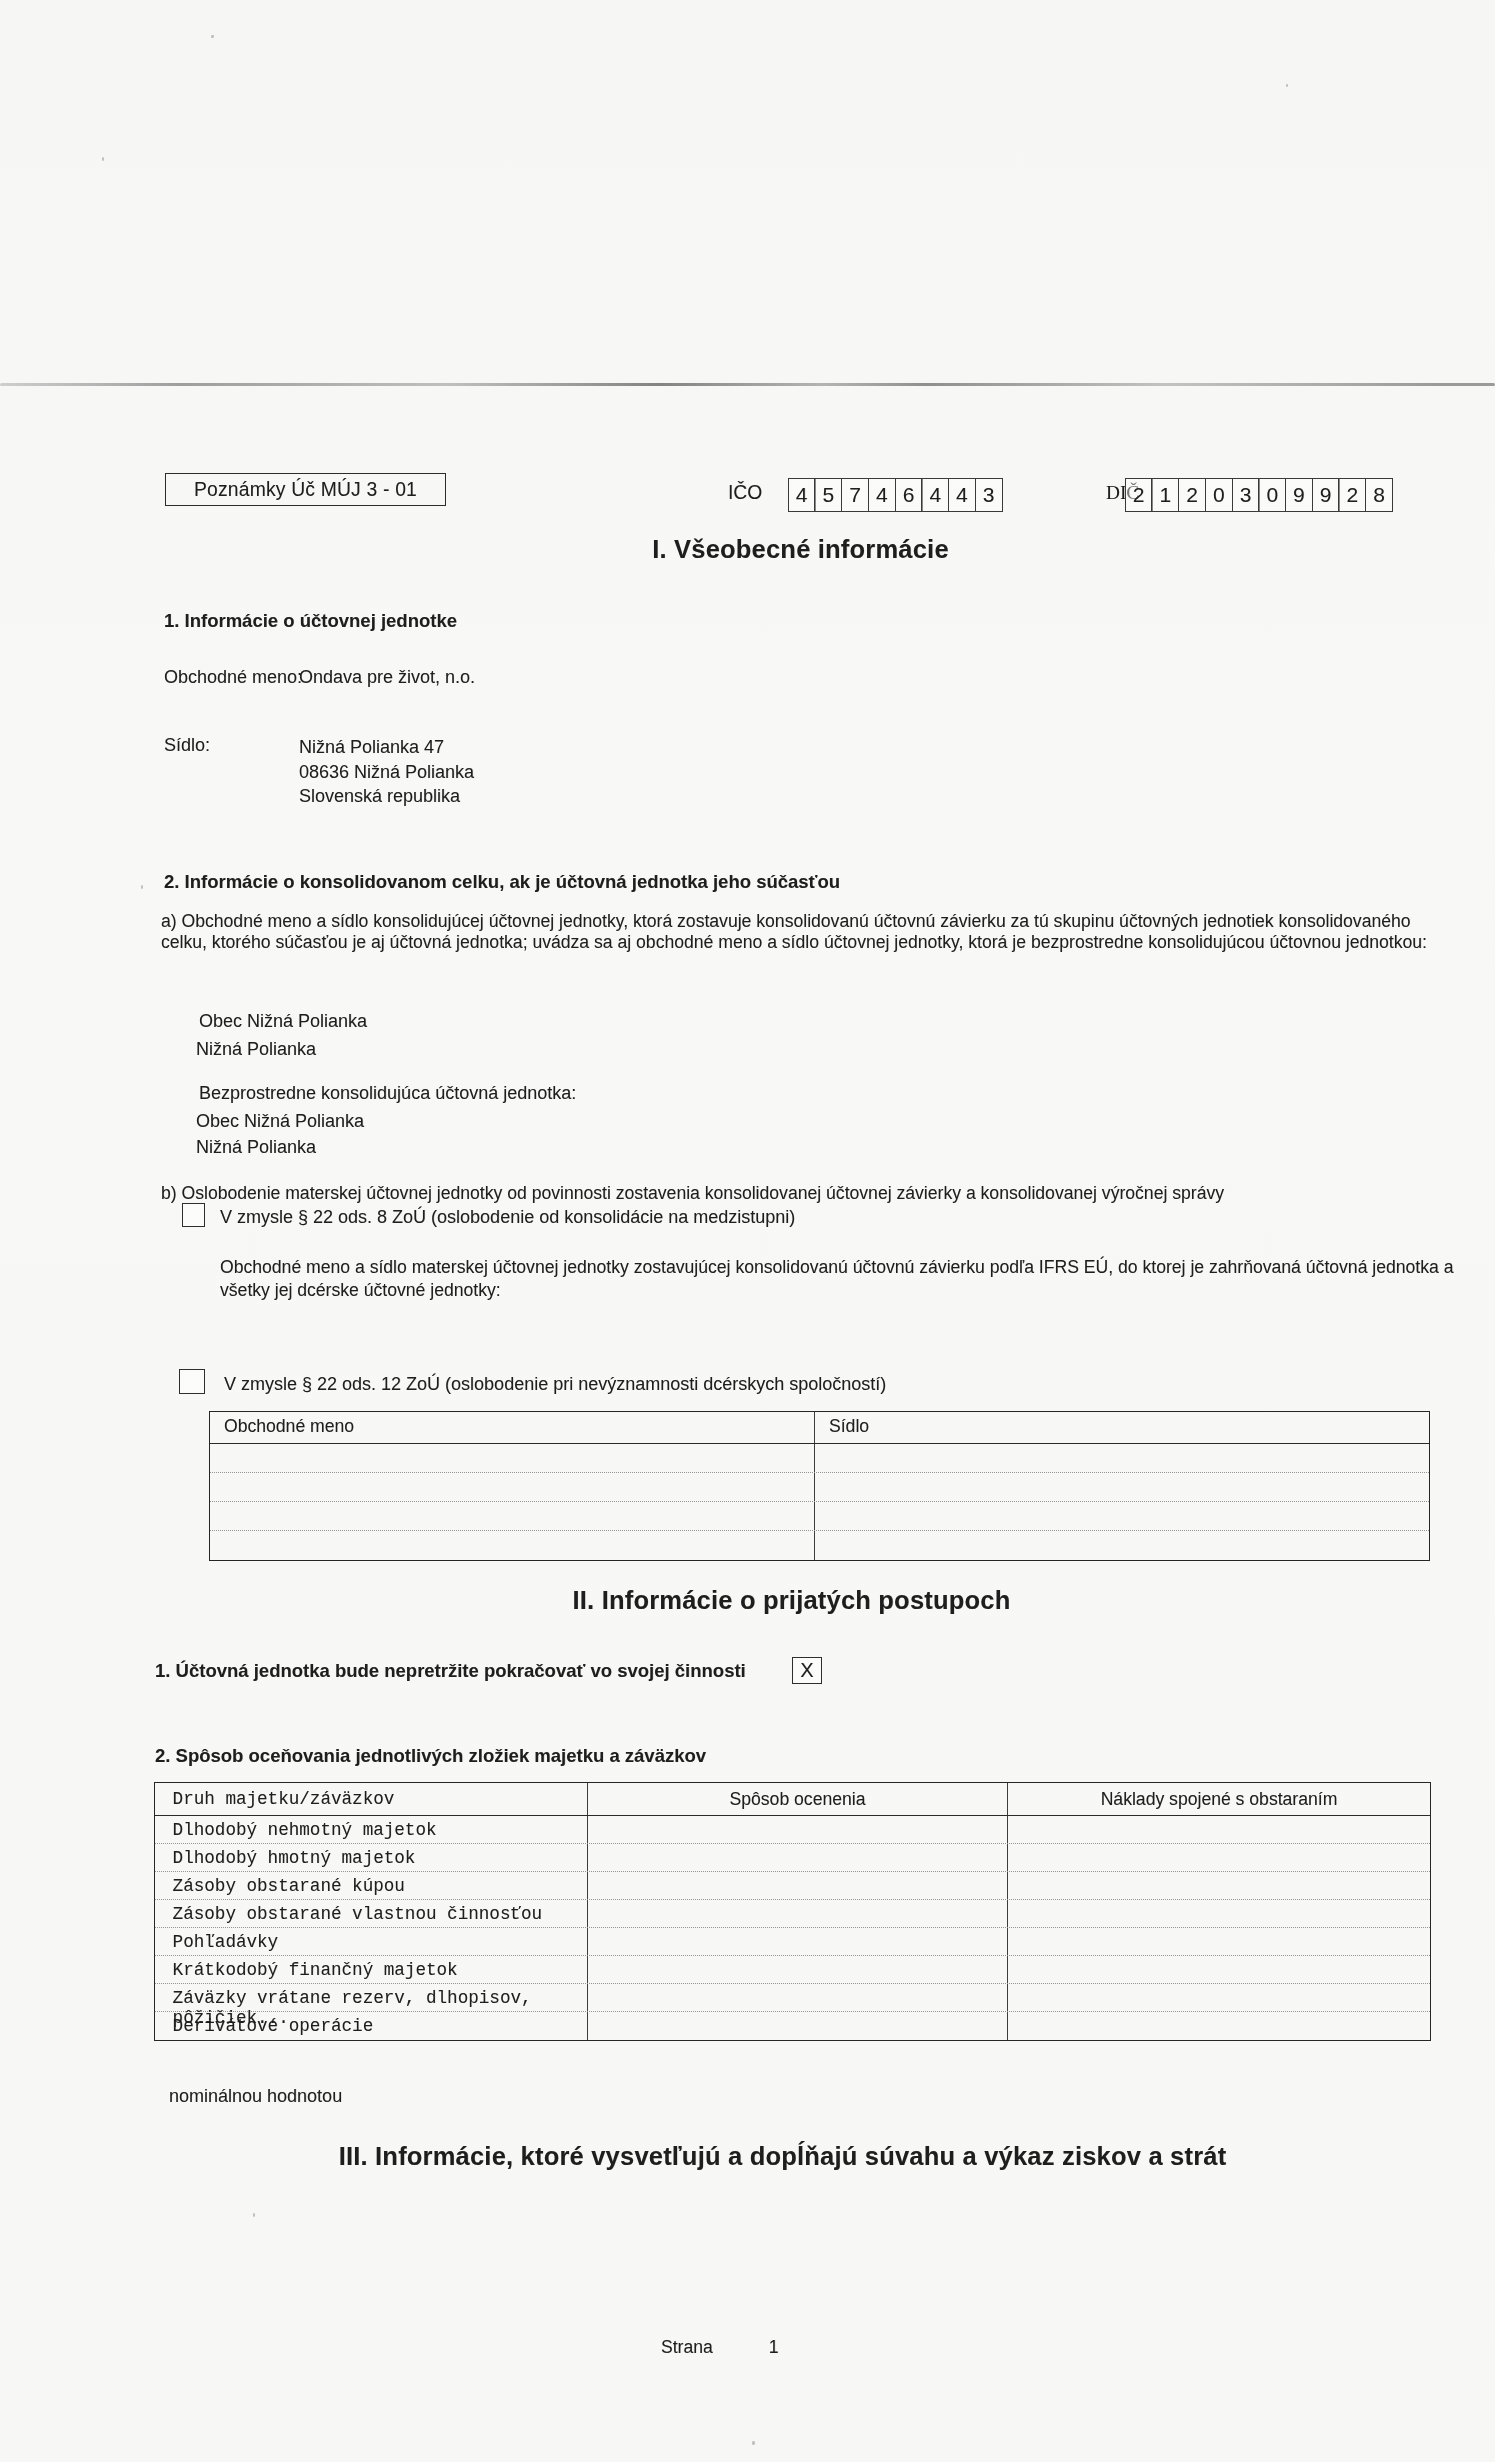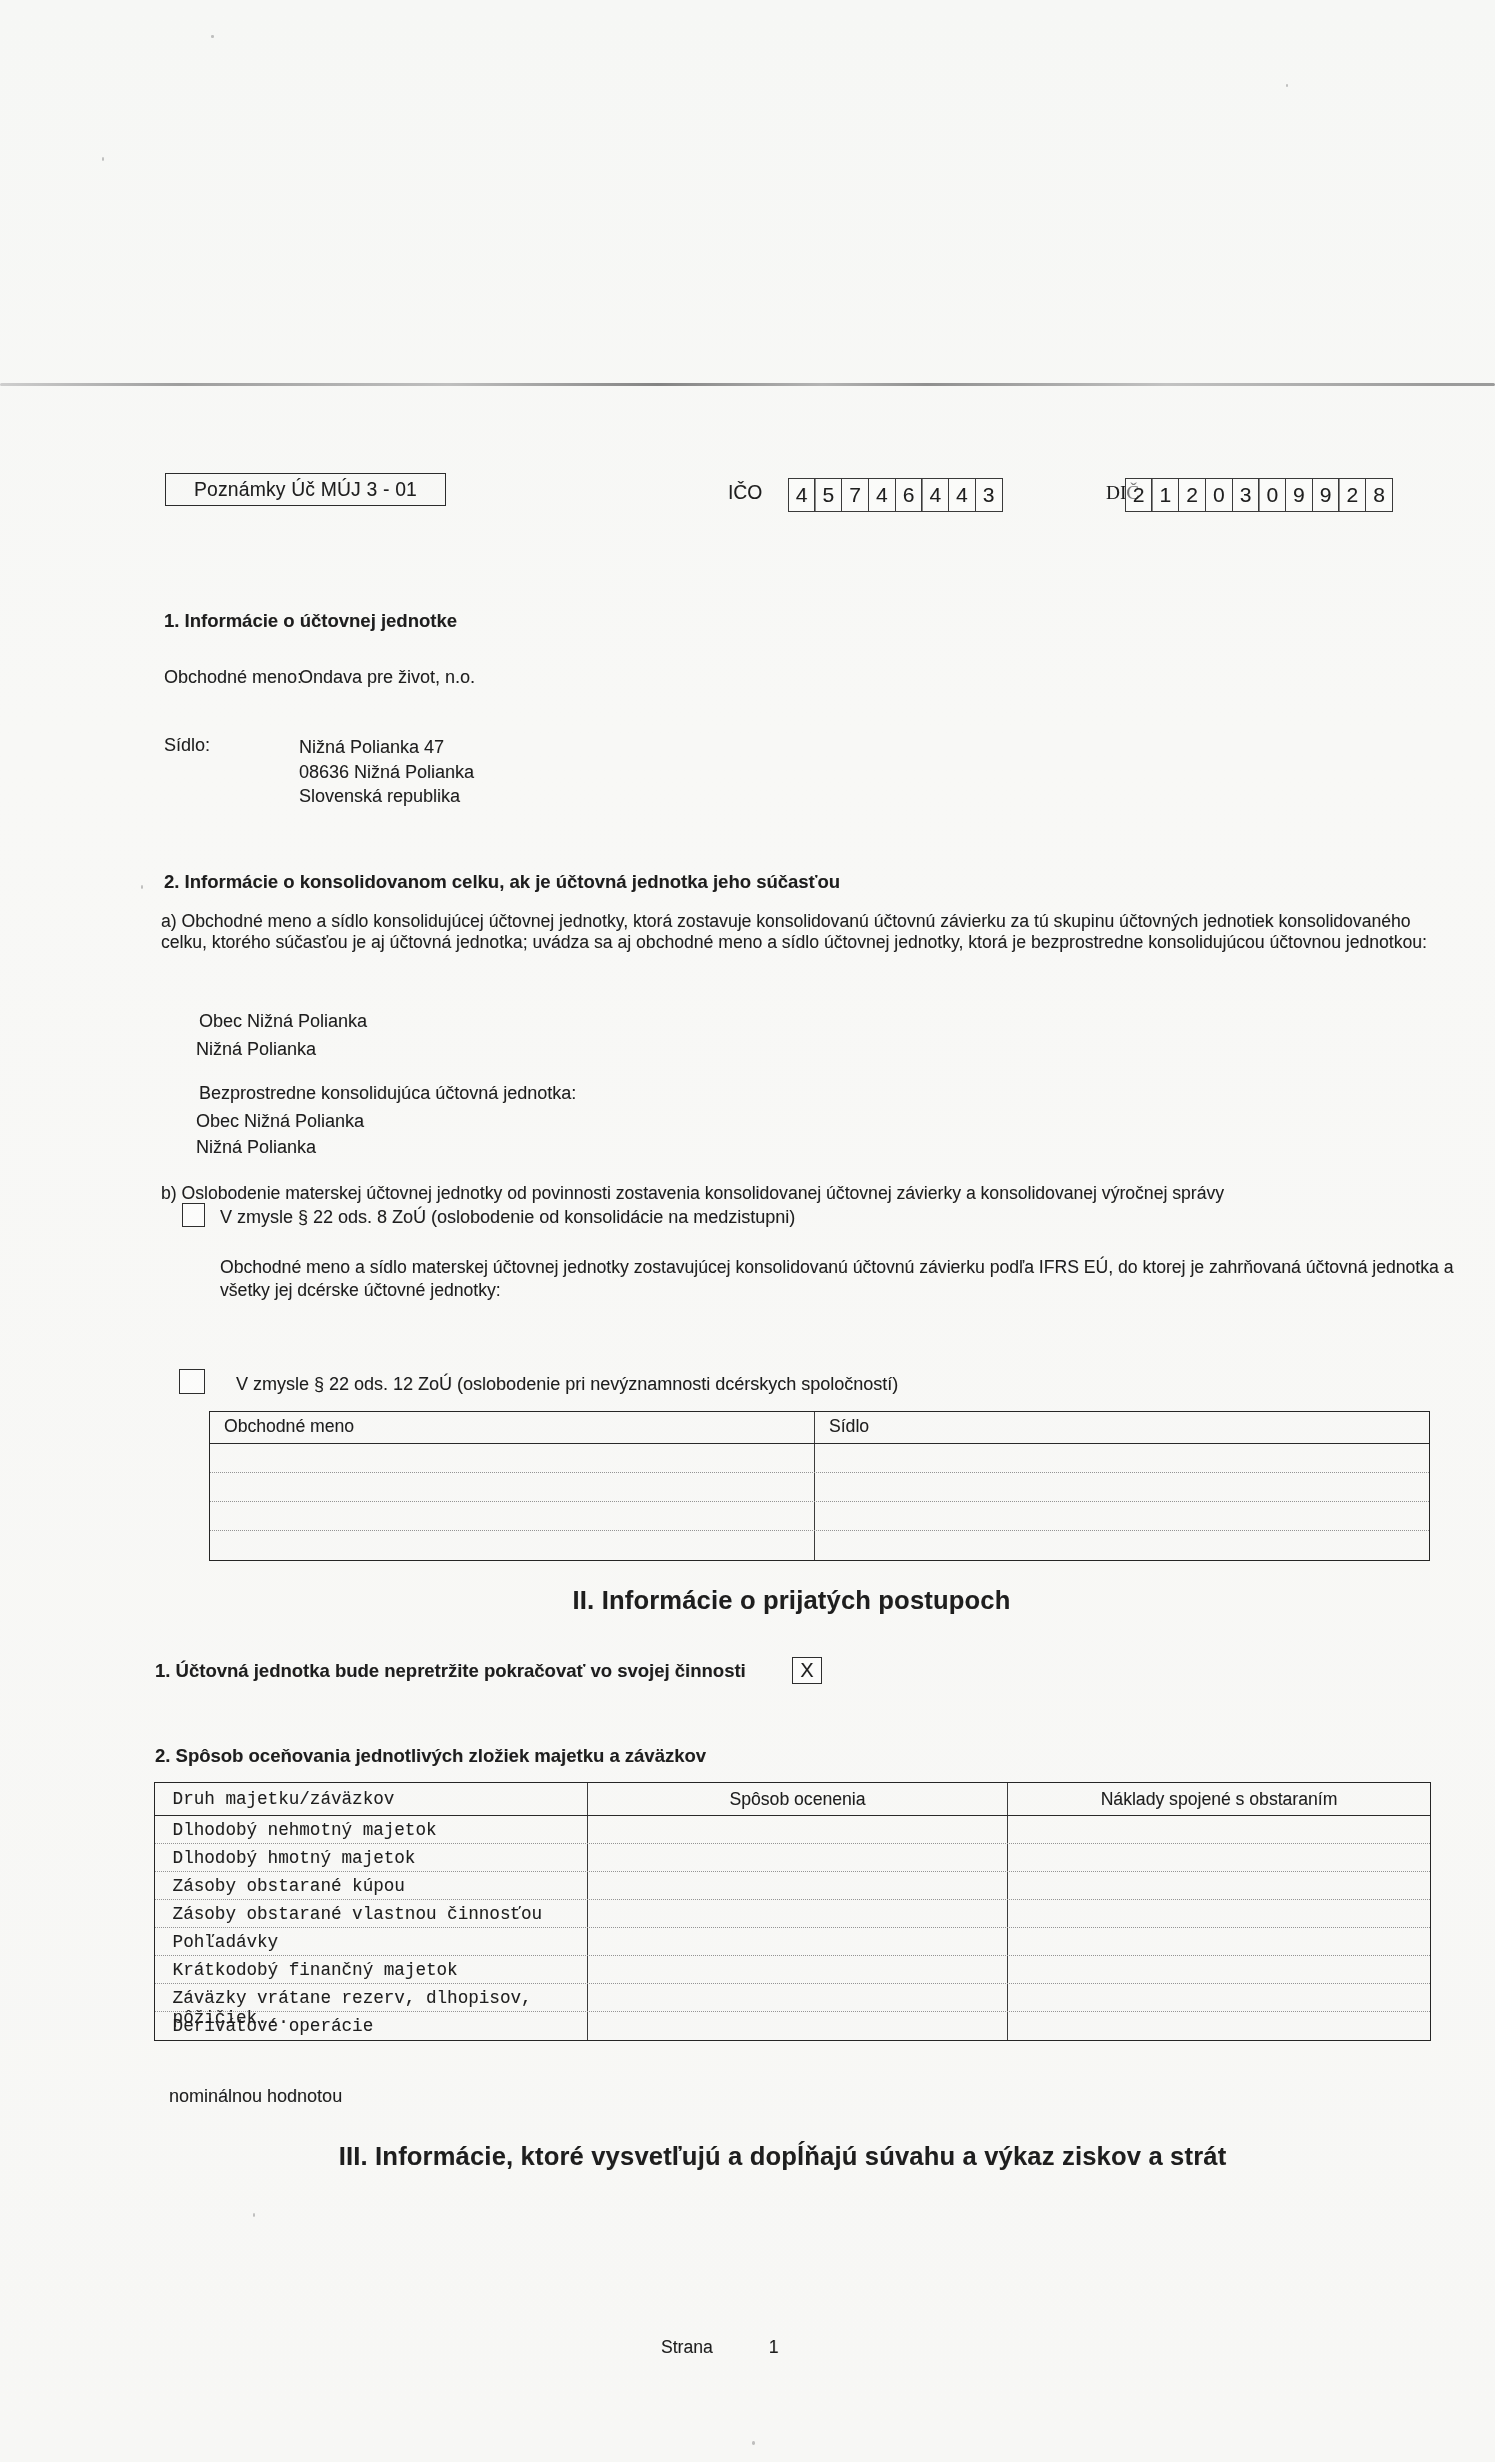--- a/index.html
+++ b/index.html
@@ -101,20 +101,21 @@
     <span class="digit-cell">2</span>
     <span class="digit-cell">0</span>
     <span class="digit-cell">3</span>
     <span class="digit-cell">0</span>
     <span class="digit-cell">9</span>
     <span class="digit-cell">9</span>
     <span class="digit-cell">2</span>
     <span class="digit-cell">8</span>
   </div>
 
+  <div class="title-main" style="left:106px;top:535px;width:1389px;">I. Všeobecné informácie</div>
 
   <div class="h-sub" style="left:164px;top:610px;">1. Informácie o účtovnej jednotke</div>
 
   <span class="t-label" style="left:164px;top:667px;">Obchodné meno:</span>
   <span class="t-label" style="left:299px;top:667px;">Ondava pre život, n.o.</span>
 
   <span class="t-label" style="left:164px;top:735px;">Sídlo:</span>
   <div class="abs" style="left:299px;top:735px;font-size:18px;line-height:24.6px;">
     <div>Nižná Polianka 47</div>
     <div>08636  Nižná Polianka</div>
@@ -137,21 +138,21 @@
   <div class="checkbox" style="left:182px;top:1203px;width:23px;height:24px;">
     <span></span>
   </div>
   <span class="t-label" style="left:220px;top:1207px;">V zmysle § 22 ods. 8 ZoÚ (oslobodenie od konsolidácie na medzistupni)</span>
 
   <div class="t-body" style="left:220px;top:1256px;width:1249px;">Obchodné meno a sídlo materskej účtovnej jednotky zostavujúcej konsolidovanú účtovnú závierku podľa IFRS EÚ, do ktorej je zahrňovaná účtovná jednotka a všetky jej dcérske účtovné jednotky:</div>
 
   <div class="checkbox" style="left:179px;top:1369px;width:26px;height:24.6px;">
     <span></span>
   </div>
-  <span class="t-label" style="left:236px;top:1374px;">V zmysle § 22 ods. 12  ZoÚ (oslobodenie pri nevýznamnosti dcérskych spoločností)</span>
+  <span class="t-label" style="left:224px;top:1374px;">V zmysle § 22 ods. 12  ZoÚ (oslobodenie pri nevýznamnosti dcérskych spoločností)</span>
 
   <div class="table1">
     <div class="trow thead">
       <div class="c1">Obchodné meno</div>
       <div class="c2">Sídlo</div>
     </div>
     <div class="trow tdata">
         <div class="c1"></div>
         <div class="c2"></div>
       </div>

